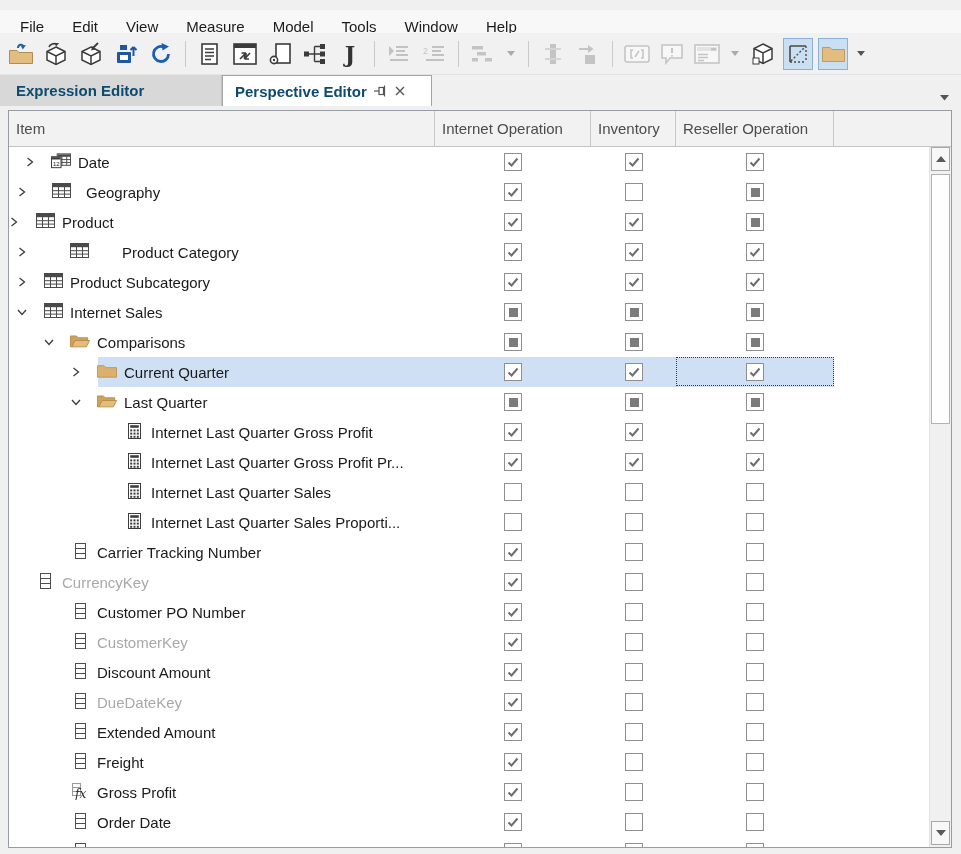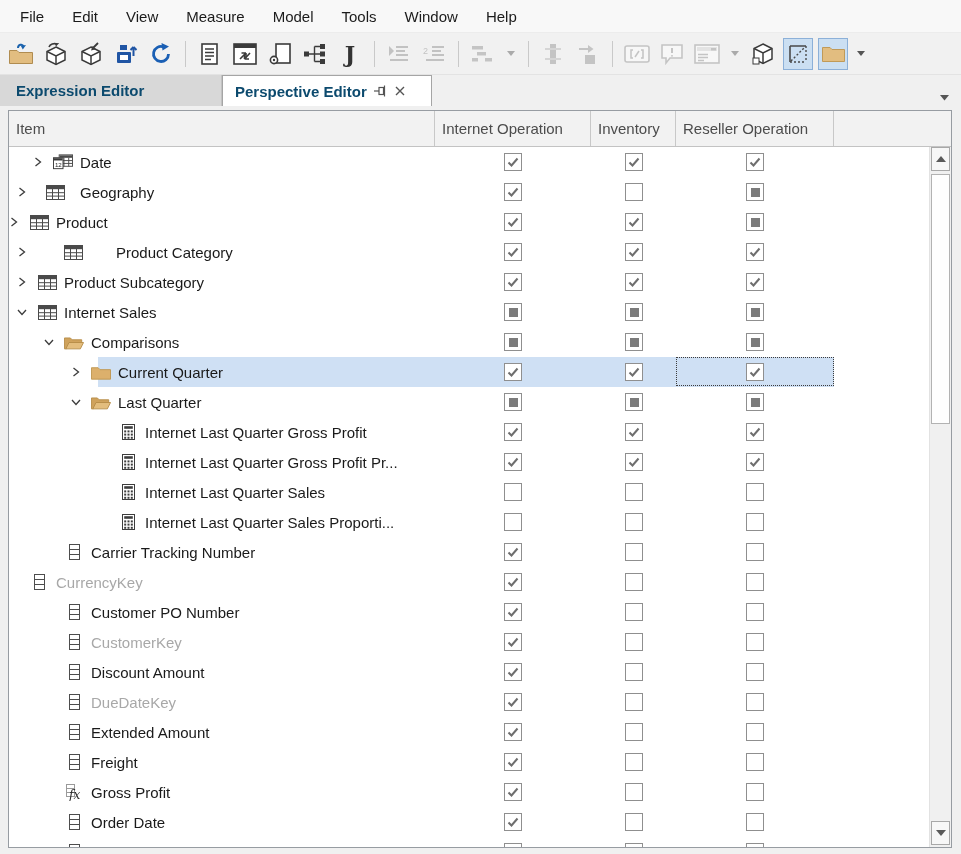--- a/index.html
+++ b/index.html
@@ -4,21 +4,21 @@
 <style>
   * { box-sizing: border-box; }
   html,body { margin:0; padding:0; background:#e9e9e9; }
   .app {
     position:relative; width:961px; height:854px; overflow:hidden;
     background:#f0f0f0; font-family:"Liberation Sans", sans-serif;
     -webkit-font-smoothing:antialiased;
   }
 
   
-  .menubar { position:absolute; top:0; left:0; right:0; height:33px;
+  .menubar { position:absolute; top:10px; left:0; right:0; height:33px;
     background:#f8f8f8; display:flex; align-items:center; padding-left:6px;
     border-bottom:1px solid #ececec; }
   .menu-item { padding:0 14px; font-size:15px; color:#1b1b1b; height:100%;
     display:flex; align-items:center; cursor:default; }
 
   
   .toolbar { position:absolute; top:33px; left:0; right:0; height:42px;
     background:#f1f1f1; display:flex; align-items:center; padding-left:6px; gap:5px;
     border-bottom:1px solid #e3e3e3; }
   .tbtn { min-width:30px; height:32px; display:flex; align-items:center;
@@ -48,22 +48,22 @@
     background:#f2f2f2; border-bottom:1px solid #c3c3c3; display:flex; }
   .hcell { border-right:1px solid #c8c8c8; display:flex; align-items:center;
     padding-left:7px; font-size:15px; color:#4c4c4c; white-space:nowrap; overflow:hidden; }
   .hc0 { width:426px; } .hc1 { width:156px; } .hc2 { width:85px; }
   .hc3 { width:158px; } .hc4 { flex:1; border-right:none; }
 
   .grid-body { position:absolute; top:36px; left:0; width:921px; bottom:0; overflow:hidden; }
   .row { position:relative; height:30px; }
   .row-inner { position:relative; z-index:1; height:100%; display:flex; align-items:center; }
   .chev-slot { width:16px; height:16px; display:flex; align-items:center; flex:none; }
-  .icon-slot { width:20px; height:18px; margin-left:4px; display:flex;
-    align-items:center; justify-content:center; flex:none; }
+  .icon-slot { width:20px; height:18px; margin-left:10px; display:flex;
+    justify-content:center; flex:none; }
   .row-label { margin-left:7px; font-size:15px; color:#1a1a1a; white-space:nowrap; }
   .row.dim .row-label { color:#a8a8a8; }
 
   .sel-bg { position:absolute; top:0; height:30px; background:#cfe0f4; z-index:0; }
   .focus-cell { position:absolute; left:667px; width:158px; top:0; height:29px;
     border:1px dotted #3c3c3c; background:#cfe0f4; z-index:0; }
 
   .cb { position:absolute; top:6px; width:18px; height:18px; border:1px solid #8f8f8f;
     background:#fff; z-index:1; }
   .cb svg { display:block; margin:2.5px auto 0; }
@@ -361,21 +361,21 @@
   <div class="grid">
     <div class="grid-header">
       <div class="hcell hc0">Item</div>
       <div class="hcell hc1">Internet Operation</div>
       <div class="hcell hc2">Inventory</div>
       <div class="hcell hc3">Reseller Operation</div>
       <div class="hcell hc4"></div>
     </div>
     <div class="grid-body">
         <div class="row">
-          <div class="row-inner" style="padding-left: 24px;">
+          <div class="row-inner" style="padding-left: 16px;">
             <div class="chev-slot">
               <svg width="10" height="10" viewBox="0 0 10 10">
                 <path d="M2.5 1 L7.5 5 L2.5 9" fill="none" stroke="#3c3c3c" stroke-width="1.3"></path>
               </svg>
             </div>
             <div class="icon-slot">
               <svg width="21" height="16" viewBox="0 0 21 16">
                 <rect x="6.5" y="0.5" width="14" height="12" fill="#fff" stroke="#4a4a4a"></rect>
                 <rect x="7" y="1" width="13" height="2.6" fill="#4a4a4a"></rect>
                 <path d="M11.5 3.6 V12.5 M16.5 3.6 V12.5 M6.5 6.5 H20.5 M6.5 9.5 H20.5" stroke="#4a4a4a" fill="none"></path>

